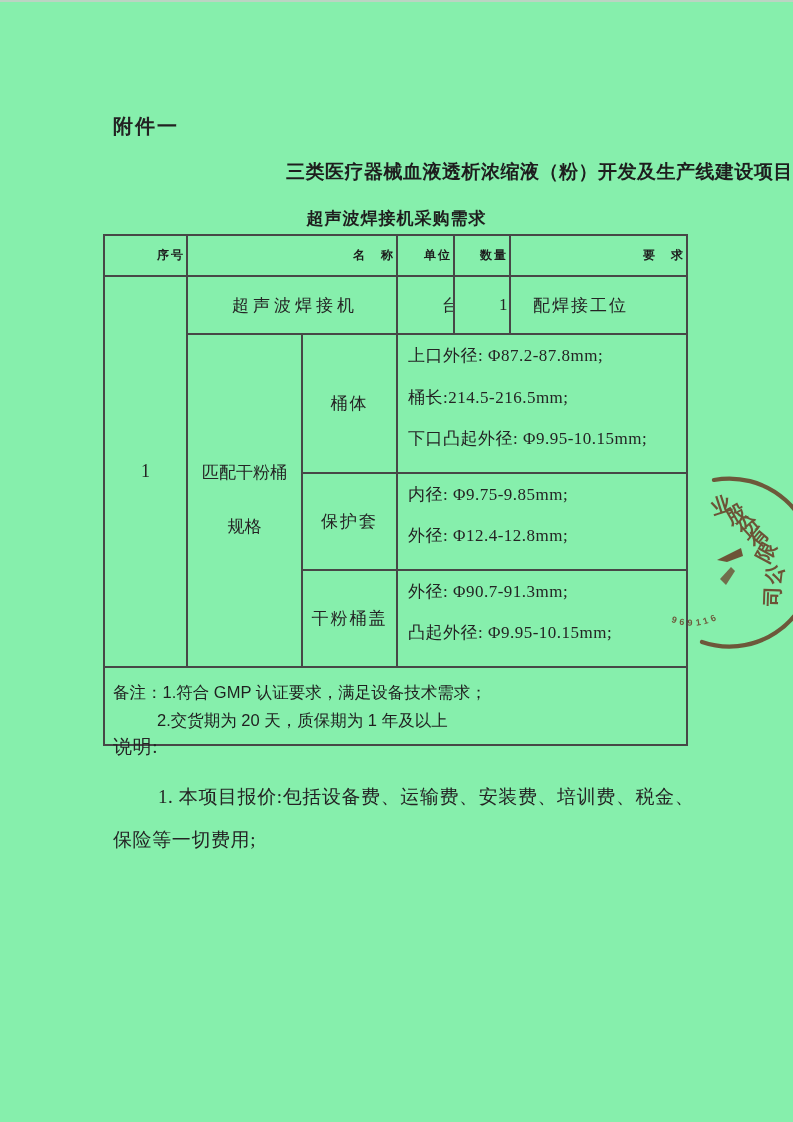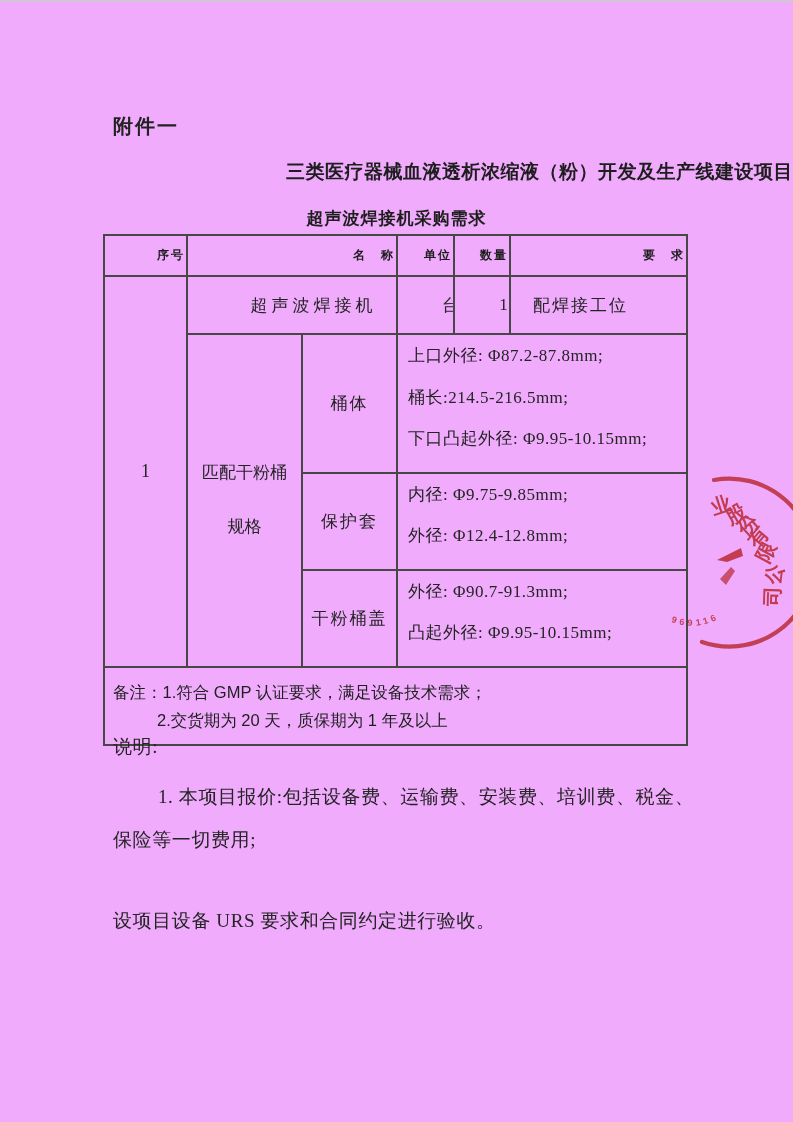--- a/index.html
+++ b/index.html
@@ -1,18 +1,18 @@
 <!DOCTYPE html>
 <html><head>
 <meta charset="utf-8">
 <style>
   html,body{margin:0;padding:0;background:#9a9a9a;}
   .page{
     position:relative;width:793px;height:1122px;margin:0 auto;
-    background:#f0abfc;overflow:hidden;
+    background:#86efac;overflow:hidden;
     font-family:"Liberation Serif",serif;color:#262626;
   }
   .scan-edge{position:absolute;top:0;left:0;width:100%;height:2px;background:#c9cdc9;opacity:.8;}
   .attachment{
     position:absolute;left:113px;top:113px;
     font-family:"Liberation Sans",sans-serif;font-weight:bold;
     font-size:20px;letter-spacing:2px;color:#222;
   }
   .doc-title{
     position:absolute;left:0;top:159px;width:100%;text-align:right;
@@ -27,21 +27,21 @@
   table.spec{
     position:absolute;left:103px;top:234px;width:583px;
     border-collapse:collapse;table-layout:fixed;
     font-size:17px;color:#242424;
   }
   table.spec td{border:2px solid #474747;overflow:hidden;}
   .hdr{
     font-family:"Liberation Sans",sans-serif;font-weight:bold;
     font-size:12px;text-align:right;letter-spacing:2px;color:#1c1c1c;
   }
-  .ctr{text-align:center;padding-left:44px;}
+  .ctr{padding-left:44px;}
   .machine-name{letter-spacing:4px;}
   .req-cell{padding-left:22px;letter-spacing:2px;}
   .group-cell{text-align:center;line-height:54px;}
   .part-cell{text-align:center;letter-spacing:2px;}
   .spec-cell{padding:0 4px 12px 10px;vertical-align:middle;}
   .spec-line{line-height:41.5px;white-space:nowrap;letter-spacing:.5px;}
   .seq-cell{font-size:18px;text-align:center;}
   .note-cell{
     font-family:"Liberation Sans",sans-serif;font-size:16.5px;
     padding:10px 8px;line-height:28px;color:#1f1f1f;
@@ -124,21 +124,20 @@
         <div>备注：1.符合 GMP 认证要求，满足设备技术需求；</div>
         <div class="note-l2">2.交货期为 20 天，质保期为 1 年及以上</div>
       </td>
     </tr>
   </tbody>
     </table>
 
   <div class="remark remark-heading">说明:</div>
   <div class="remark remark-l1">1. 本项目报价:包括设备费、运输费、安装费、培训费、税金、</div>
   <div class="remark remark-l2">保险等一切费用;</div>
-  <div class="remark remark-l4">设项目设备 URS 要求和合同约定进行验收。</div>
 
   <svg class="stamp" viewBox="0 0 140 235" width="140" height="235">
     <g fill="#c5372d" stroke="none">
 
       <path d="M 61 42 A 84 84 0 1 1 49 204" fill="none" stroke="#c5372d" stroke-width="4.2" stroke-linecap="round" opacity="0.88"></path>
 
       <g font-size="20" font-weight="bold" opacity="0.9">
         <g transform="translate(68,67) rotate(-18)">
             <text text-anchor="middle" y="7">业</text>
           </g>

